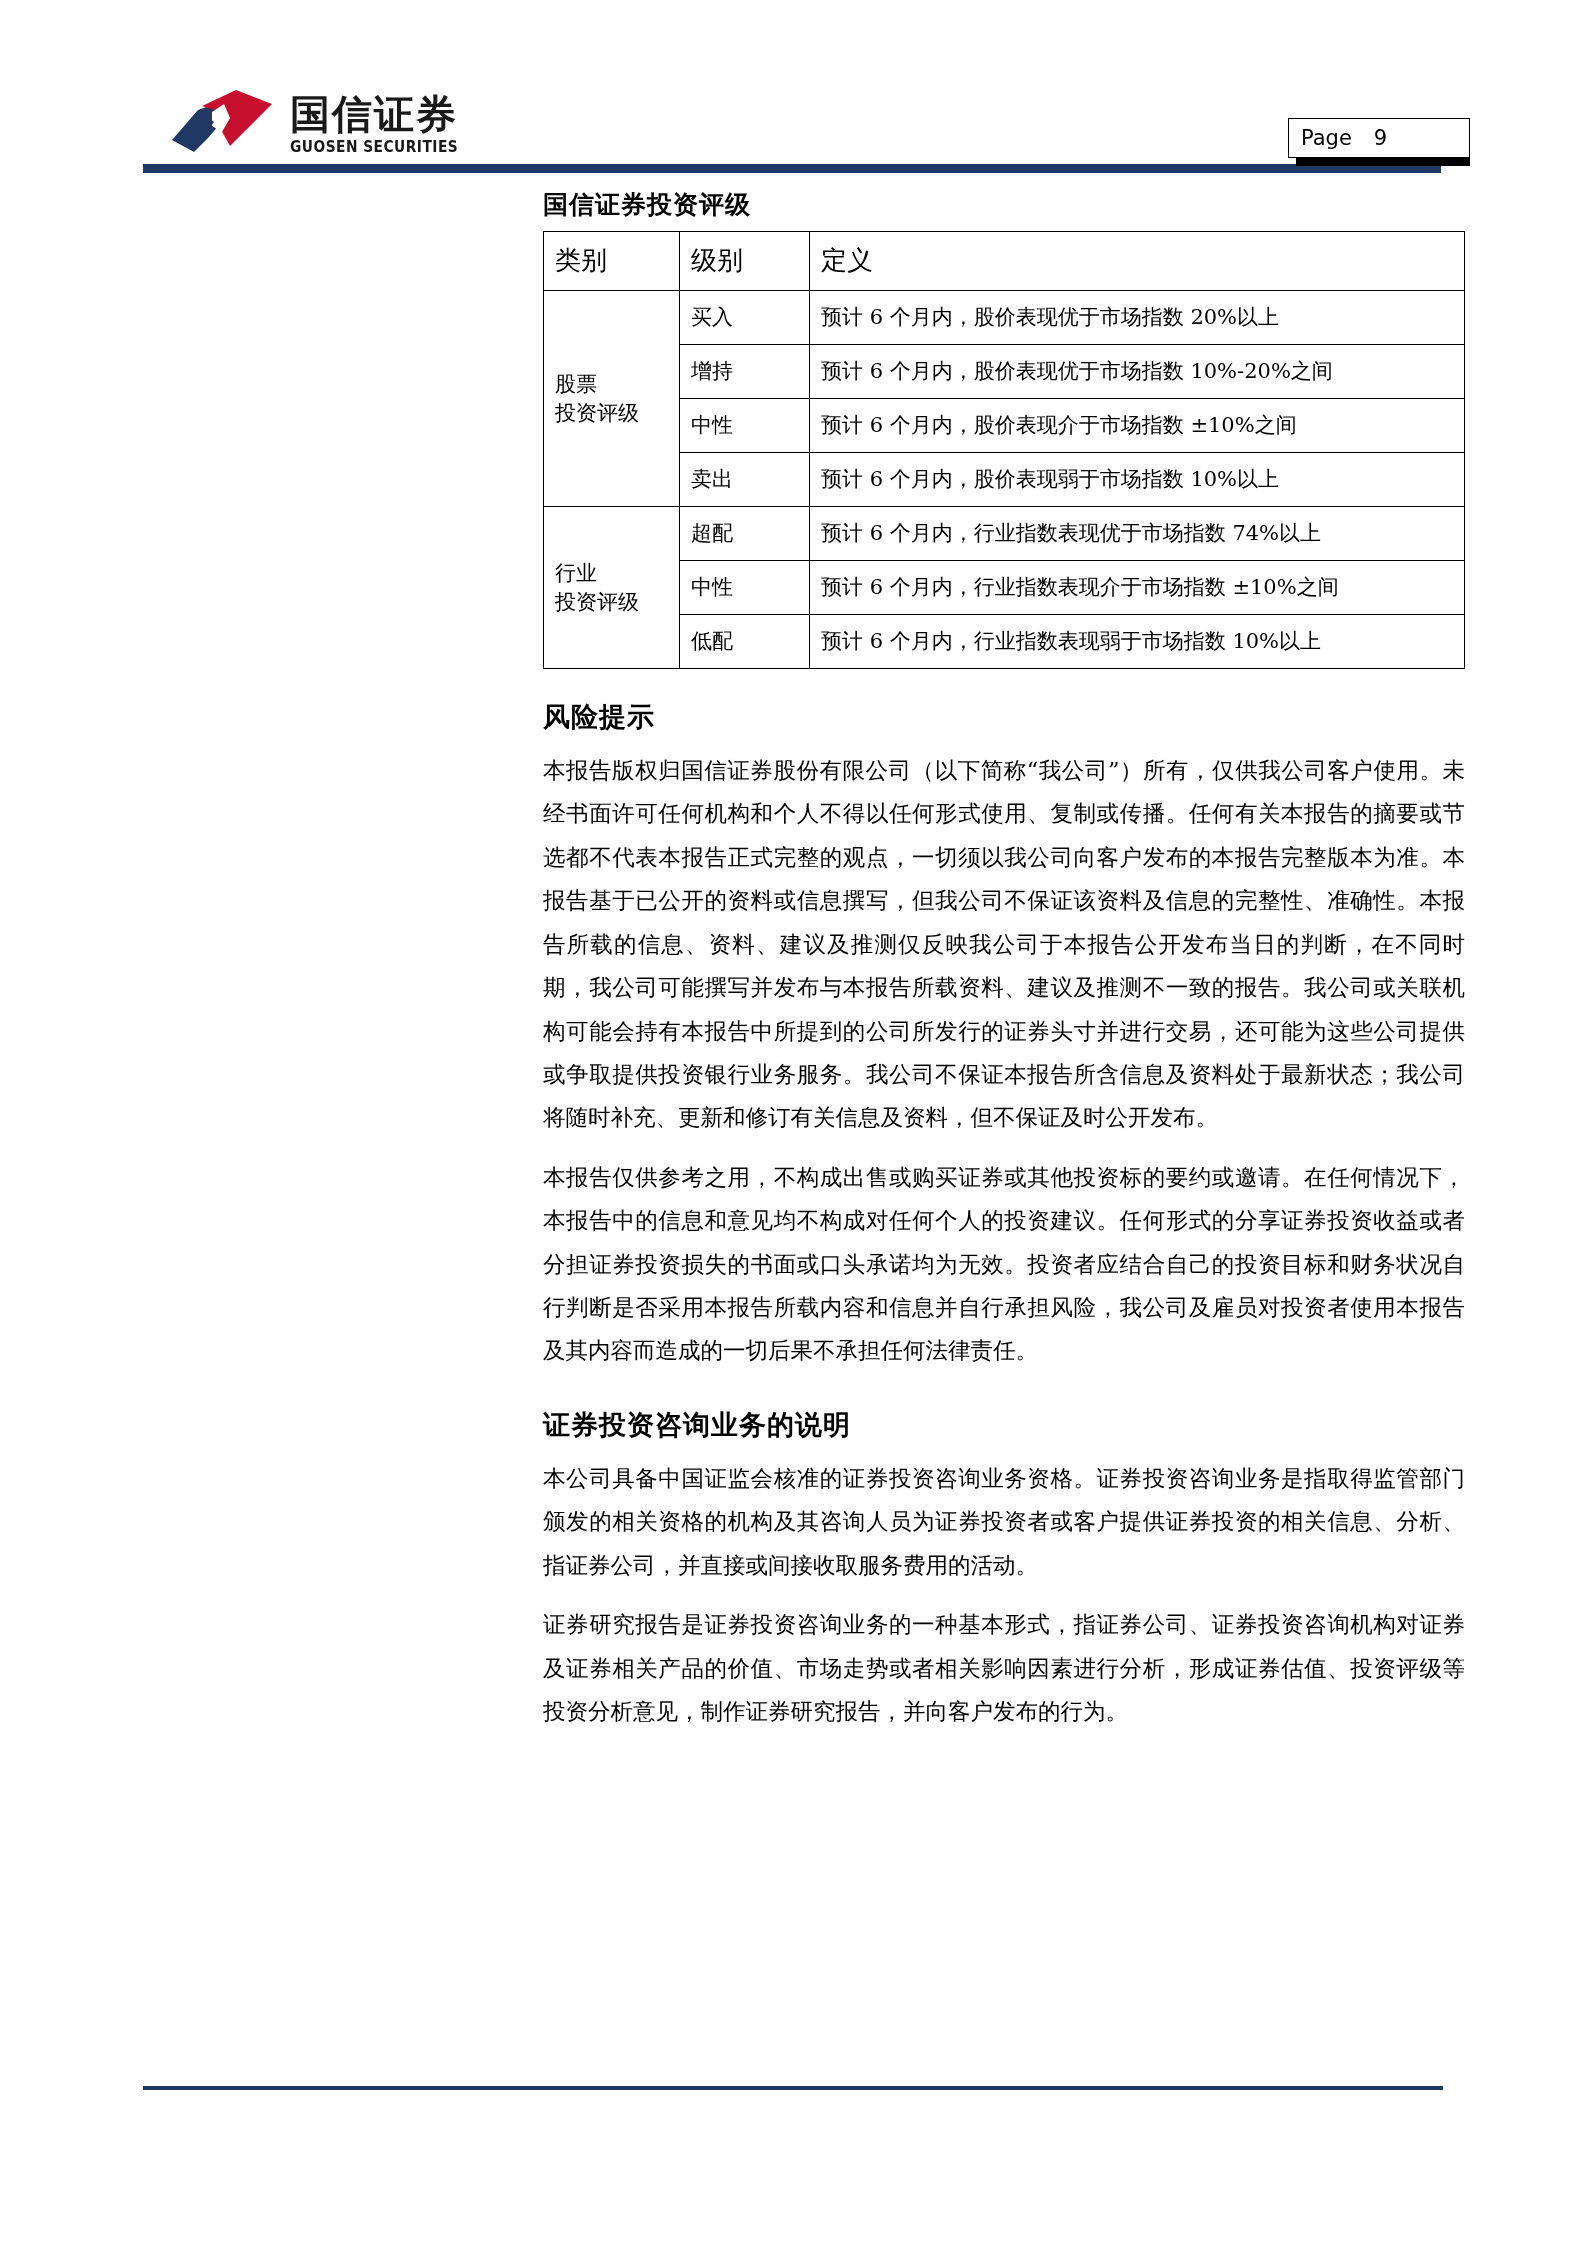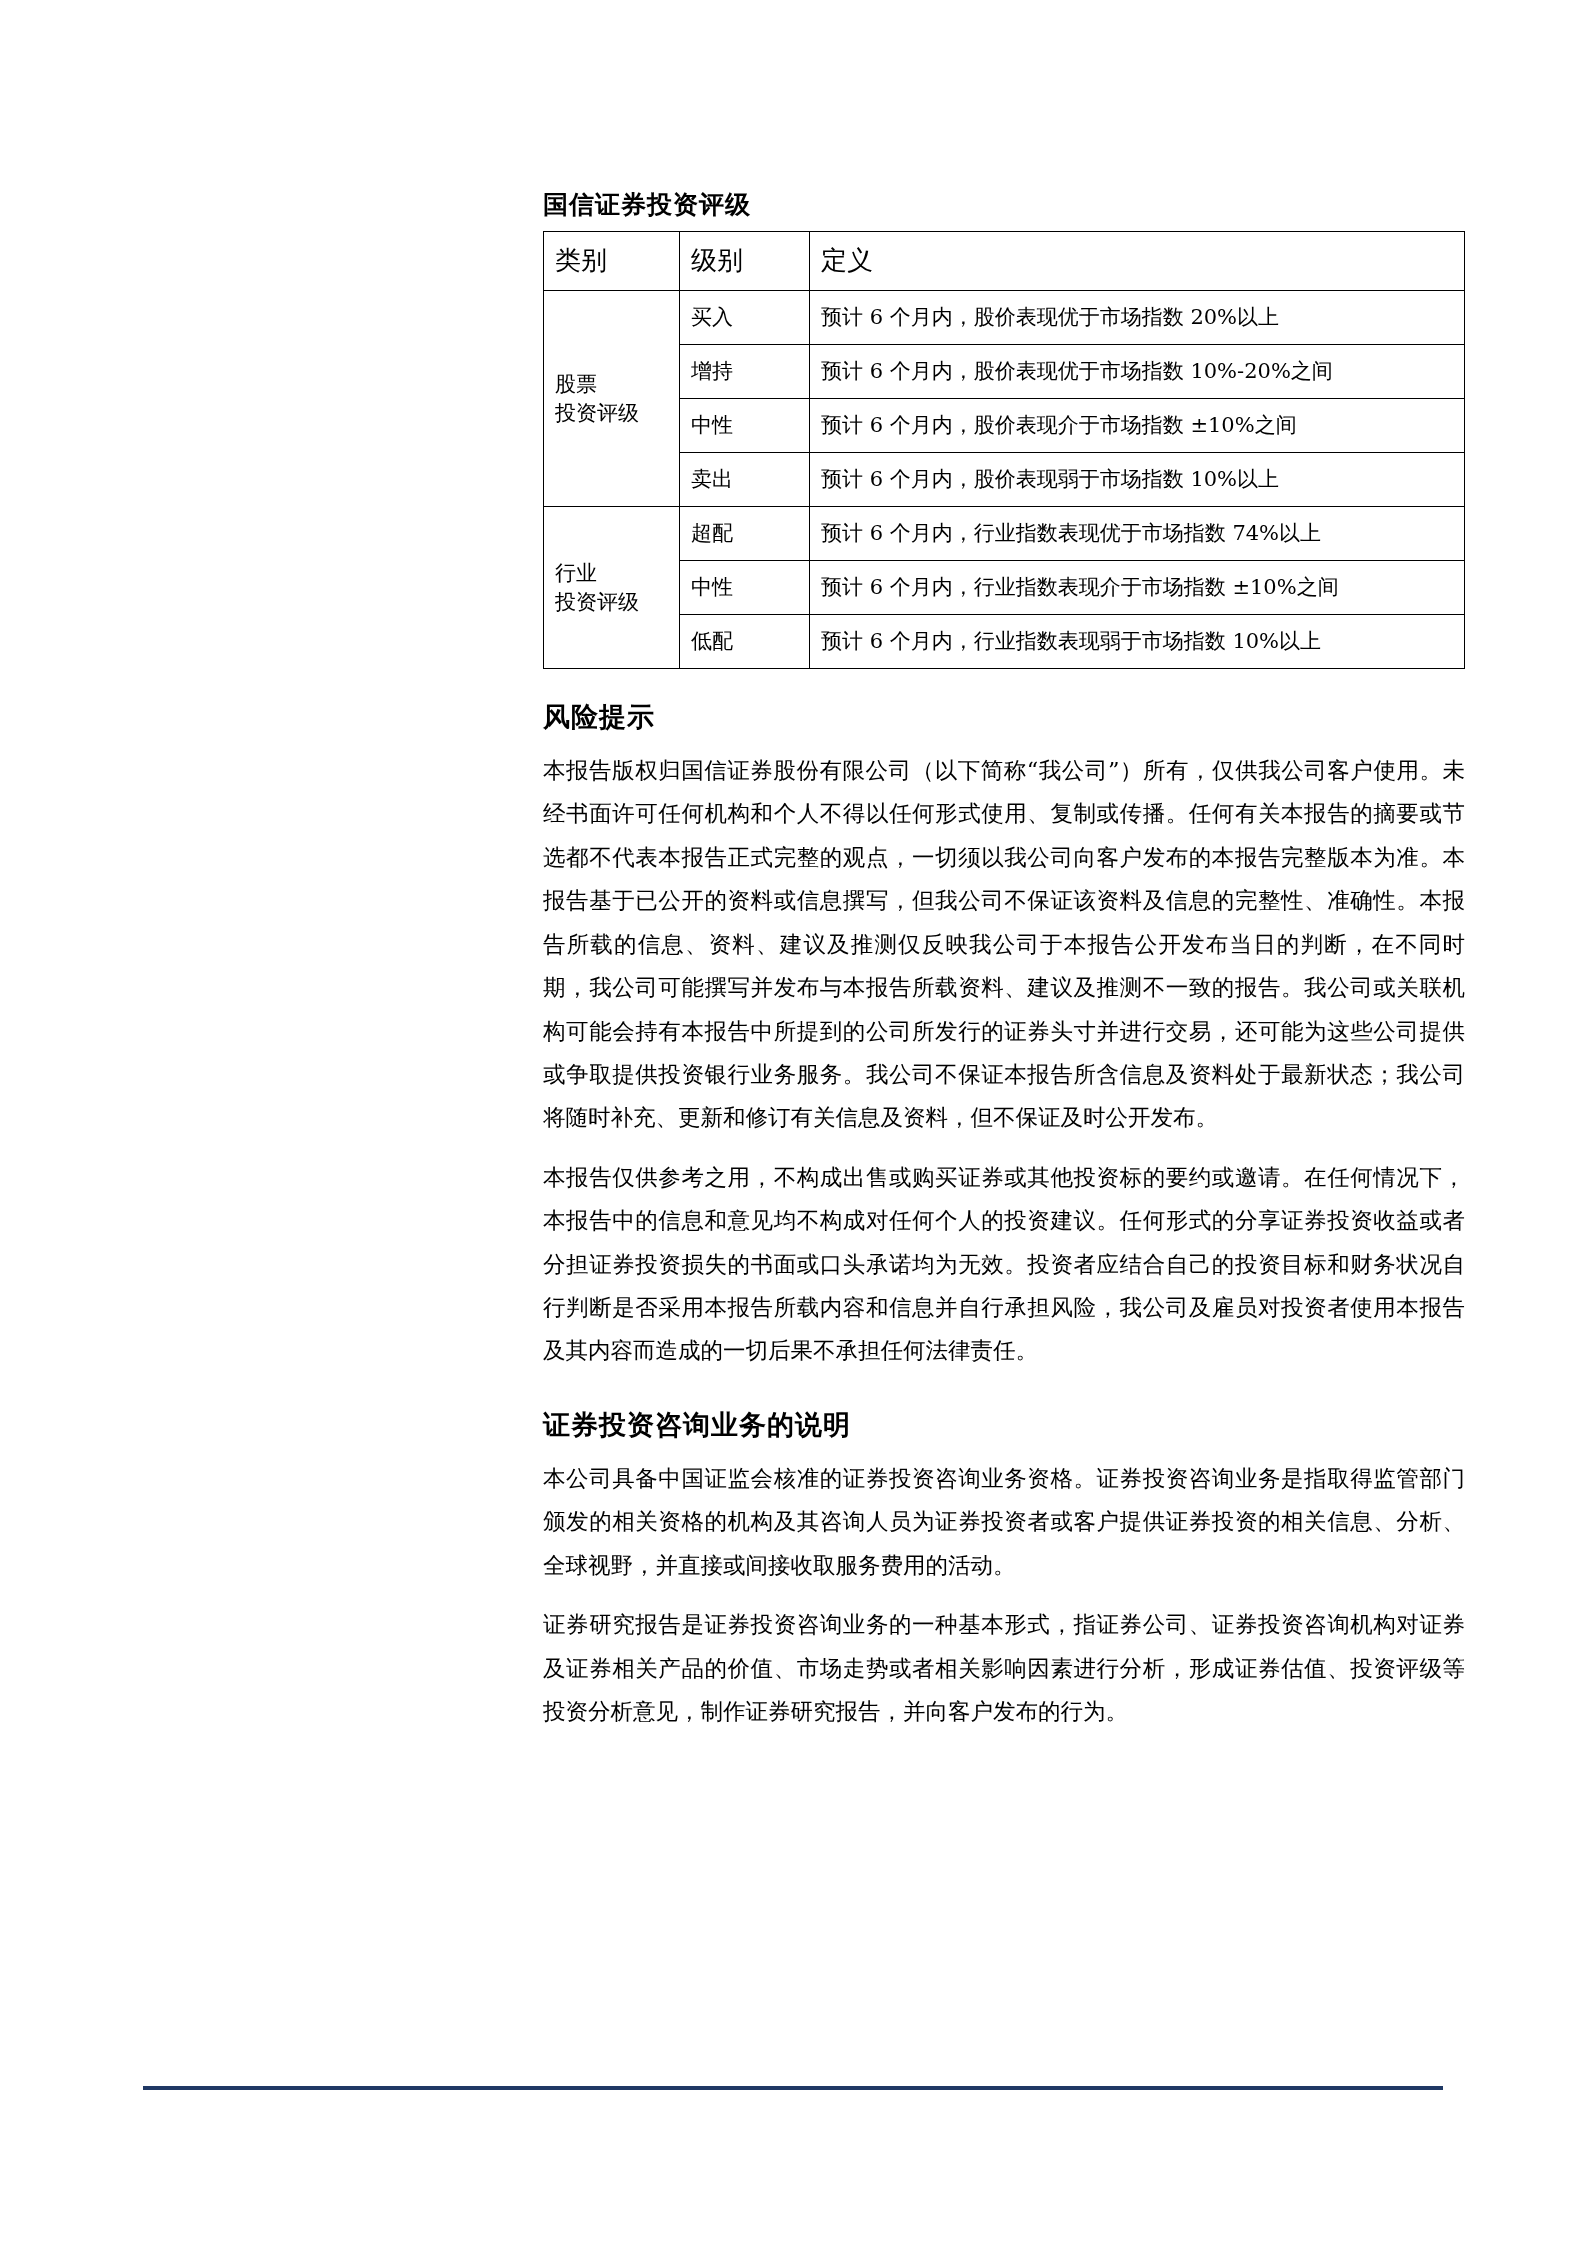--- a/index.html
+++ b/index.html
@@ -204,20 +204,45 @@
     color: #000000;
     letter-spacing: 1px;
   }
   .footer-right .gap { display: inline-block; width: 14px; }
 </style>
 </head>
 <body>
 
 <div class="page">
 
+  <div class="header">
+
+    <div class="logo-block">
+      <div class="logo-mark">
+        <svg width="108" height="74" viewBox="0 0 108 74" xmlns="http://www.w3.org/2000/svg">
+          <path d="M4 56 L30 26 L58 16 L52 40 L40 54 L26 68 Z" fill="#1f3864"></path>
+          <path d="M34 22 L68 6 L104 20 L78 46 L62 62 L52 44 L58 30 Z" fill="#c8102e"></path>
+          <path d="M44 28 L56 20 L62 34 L54 48 L44 42 Z" fill="#ffffff"></path>
+          <path d="M16 48 L36 30 L46 38 L32 58 Z" fill="#1f3864"></path>
+        </svg>
+      </div>
+      <div class="logo-text">
+        <div class="logo-cn">国信证券</div>
+        <div class="logo-en">GUOSEN SECURITIES</div>
+      </div>
+    </div>
+
+    <div class="page-badge-shadow"></div>
+    <div class="page-badge">
+      <span>Page</span>
+      <span class="pg-num">9</span>
+    </div>
+
+    <div class="header-rule"></div>
+  </div>
 
   <div class="content">
 
     <div class="table-title">国信证券投资评级</div>
 
     <table class="rating">
       <thead>
         <tr>
           <th class="col-cat">类别</th>
           <th class="col-lvl">级别</th>
@@ -264,20 +289,20 @@
         </tr>
       </tbody>
     </table>
 
 
     <h2 class="sec">风险提示</h2>
     <p class="body">本报告版权归国信证券股份有限公司（以下简称“我公司”）所有，仅供我公司客户使用。未经书面许可任何机构和个人不得以任何形式使用、复制或传播。任何有关本报告的摘要或节选都不代表本报告正式完整的观点，一切须以我公司向客户发布的本报告完整版本为准。本报告基于已公开的资料或信息撰写，但我公司不保证该资料及信息的完整性、准确性。本报告所载的信息、资料、建议及推测仅反映我公司于本报告公开发布当日的判断，在不同时期，我公司可能撰写并发布与本报告所载资料、建议及推测不一致的报告。我公司或关联机构可能会持有本报告中所提到的公司所发行的证券头寸并进行交易，还可能为这些公司提供或争取提供投资银行业务服务。我公司不保证本报告所含信息及资料处于最新状态；我公司将随时补充、更新和修订有关信息及资料，但不保证及时公开发布。</p>
     <p class="body">本报告仅供参考之用，不构成出售或购买证券或其他投资标的要约或邀请。在任何情况下，本报告中的信息和意见均不构成对任何个人的投资建议。任何形式的分享证券投资收益或者分担证券投资损失的书面或口头承诺均为无效。投资者应结合自己的投资目标和财务状况自行判断是否采用本报告所载内容和信息并自行承担风险，我公司及雇员对投资者使用本报告及其内容而造成的一切后果不承担任何法律责任。</p>
 
     <h2 class="sec tight">证券投资咨询业务的说明</h2>
-    <p class="body">本公司具备中国证监会核准的证券投资咨询业务资格。证券投资咨询业务是指取得监管部门颁发的相关资格的机构及其咨询人员为证券投资者或客户提供证券投资的相关信息、分析、全球视野，并直接或间接收取服务费用的活动。</p>
+    <p class="body">本公司具备中国证监会核准的证券投资咨询业务资格。证券投资咨询业务是指取得监管部门颁发的相关资格的机构及其咨询人员为证券投资者或客户提供证券投资的相关信息、分析、指证券公司，并直接或间接收取服务费用的活动。</p>
     <p class="body">证券研究报告是证券投资咨询业务的一种基本形式，指证券公司、证券投资咨询机构对证券及证券相关产品的价值、市场走势或者相关影响因素进行分析，形成证券估值、投资评级等投资分析意见，制作证券研究报告，并向客户发布的行为。</p>
 
   </div>
 
   <div class="footer-rule"></div>
 
 </div>
 
 </body></html>

